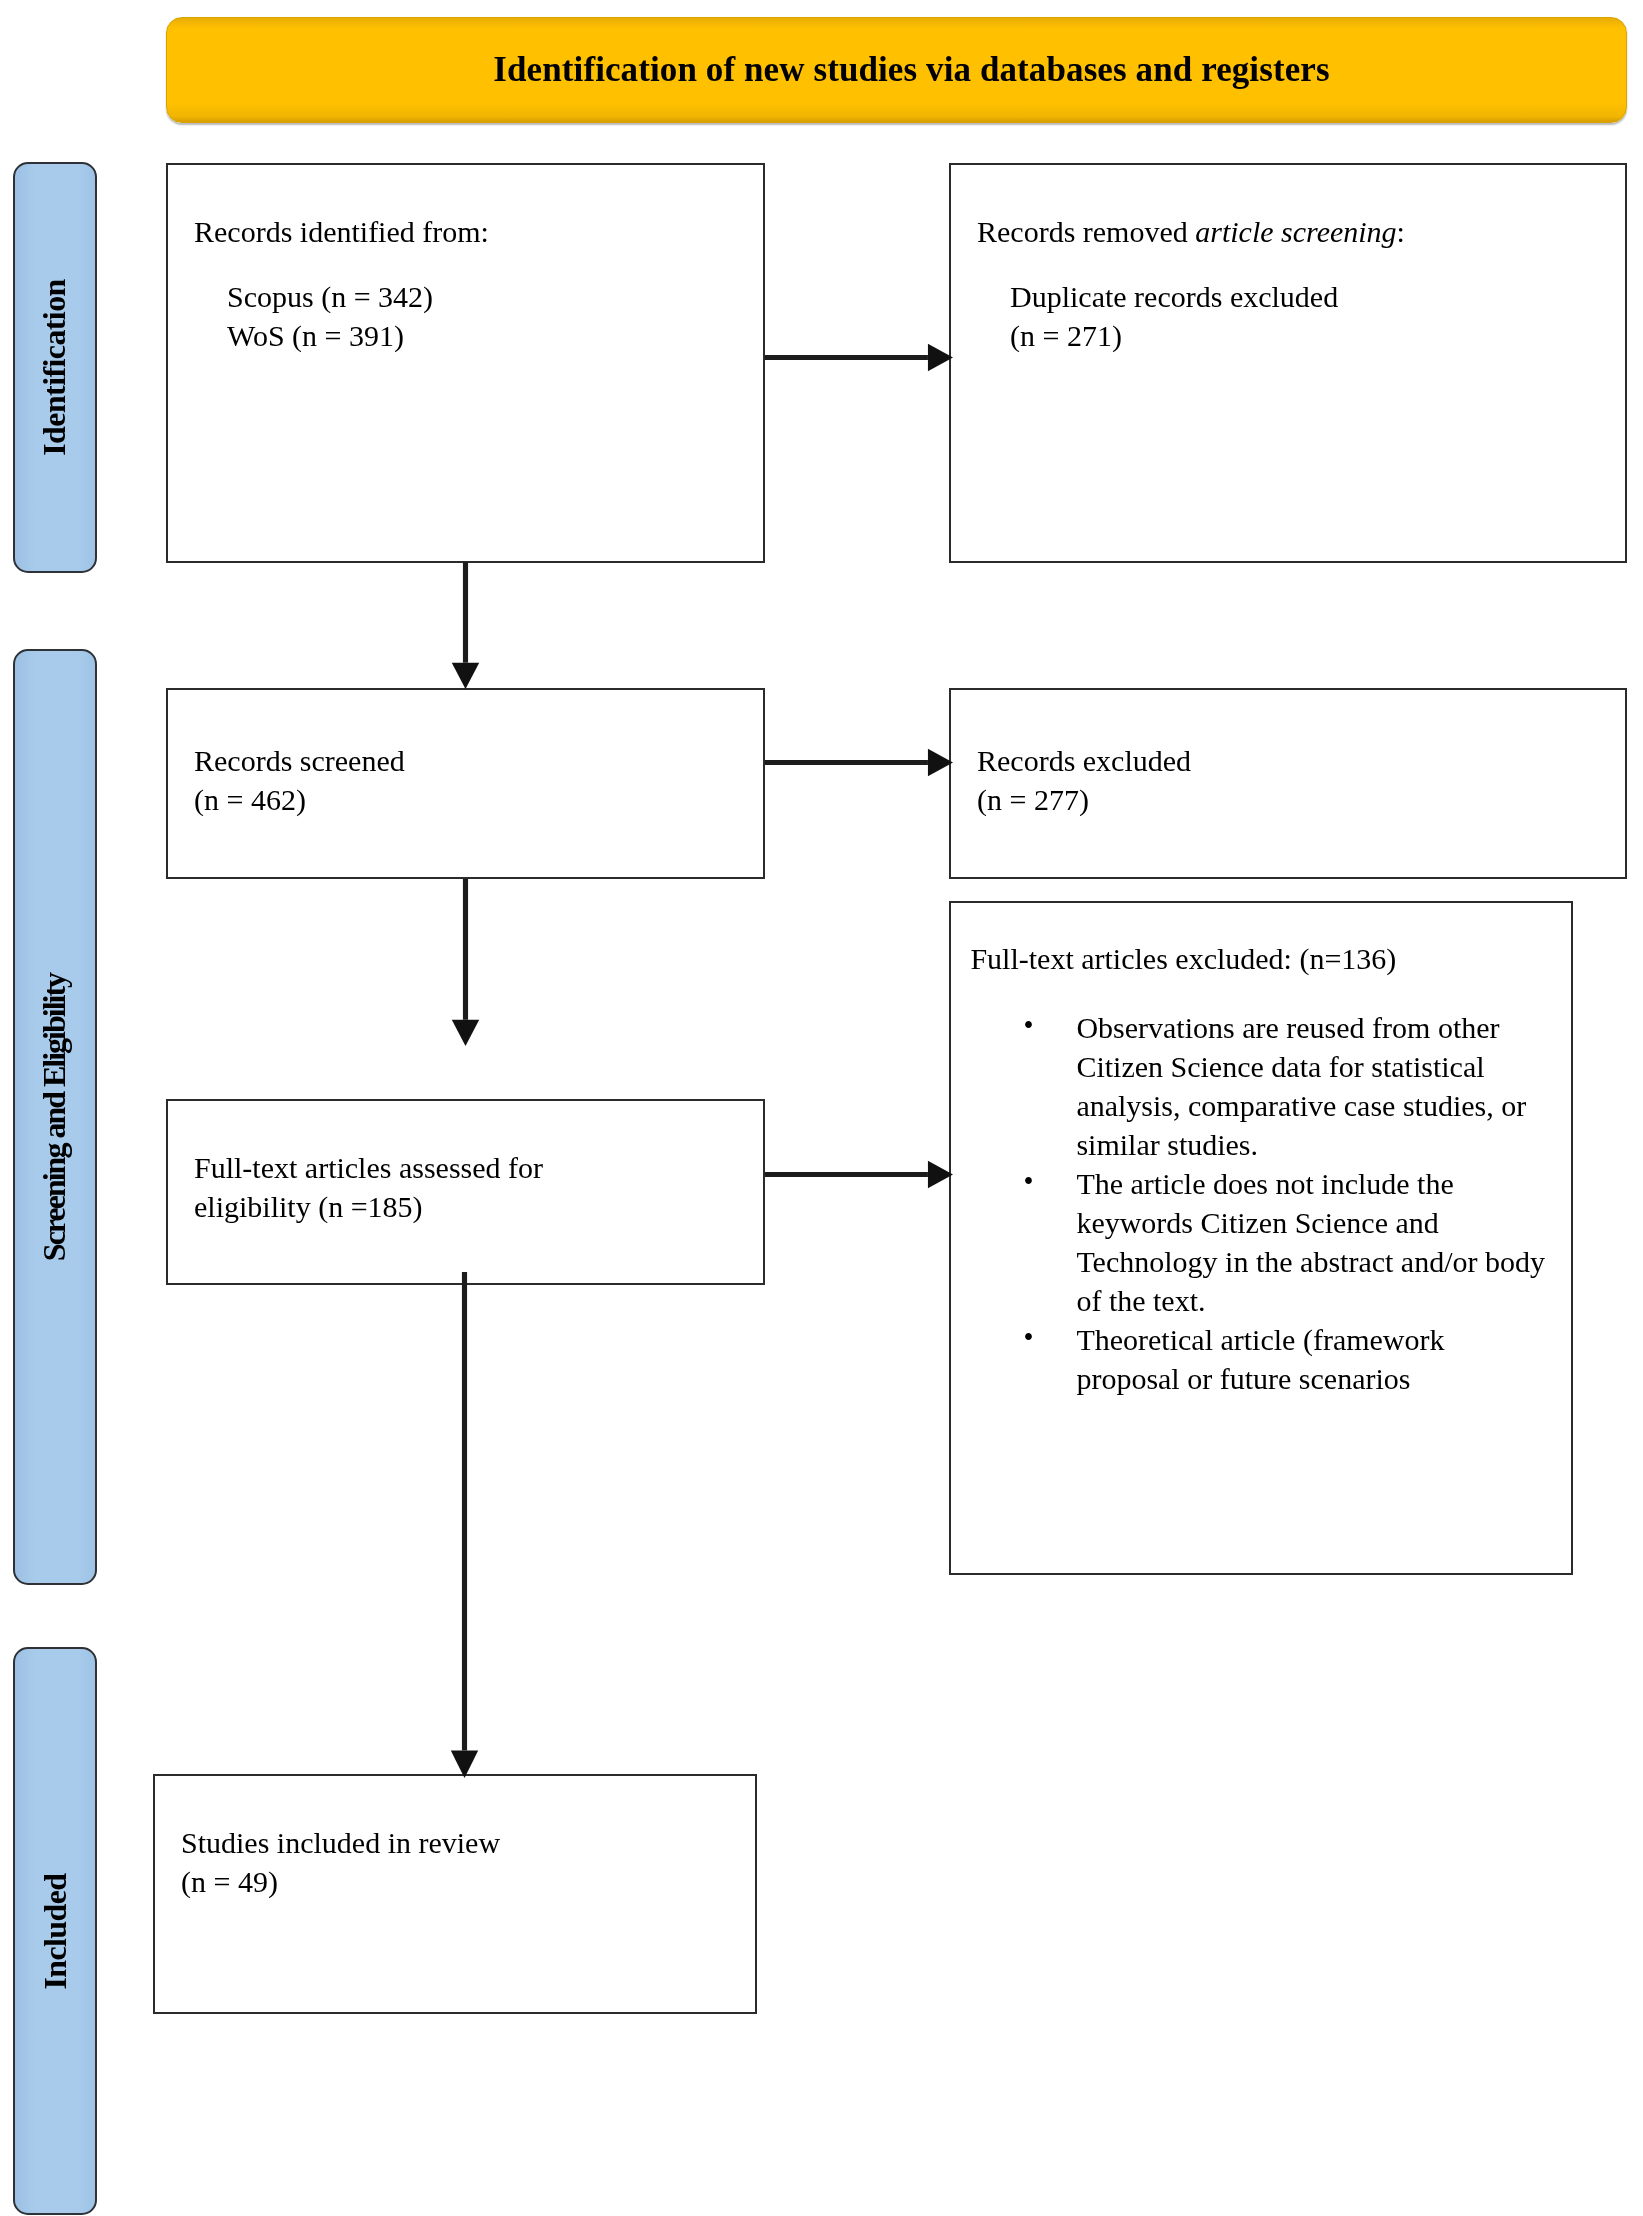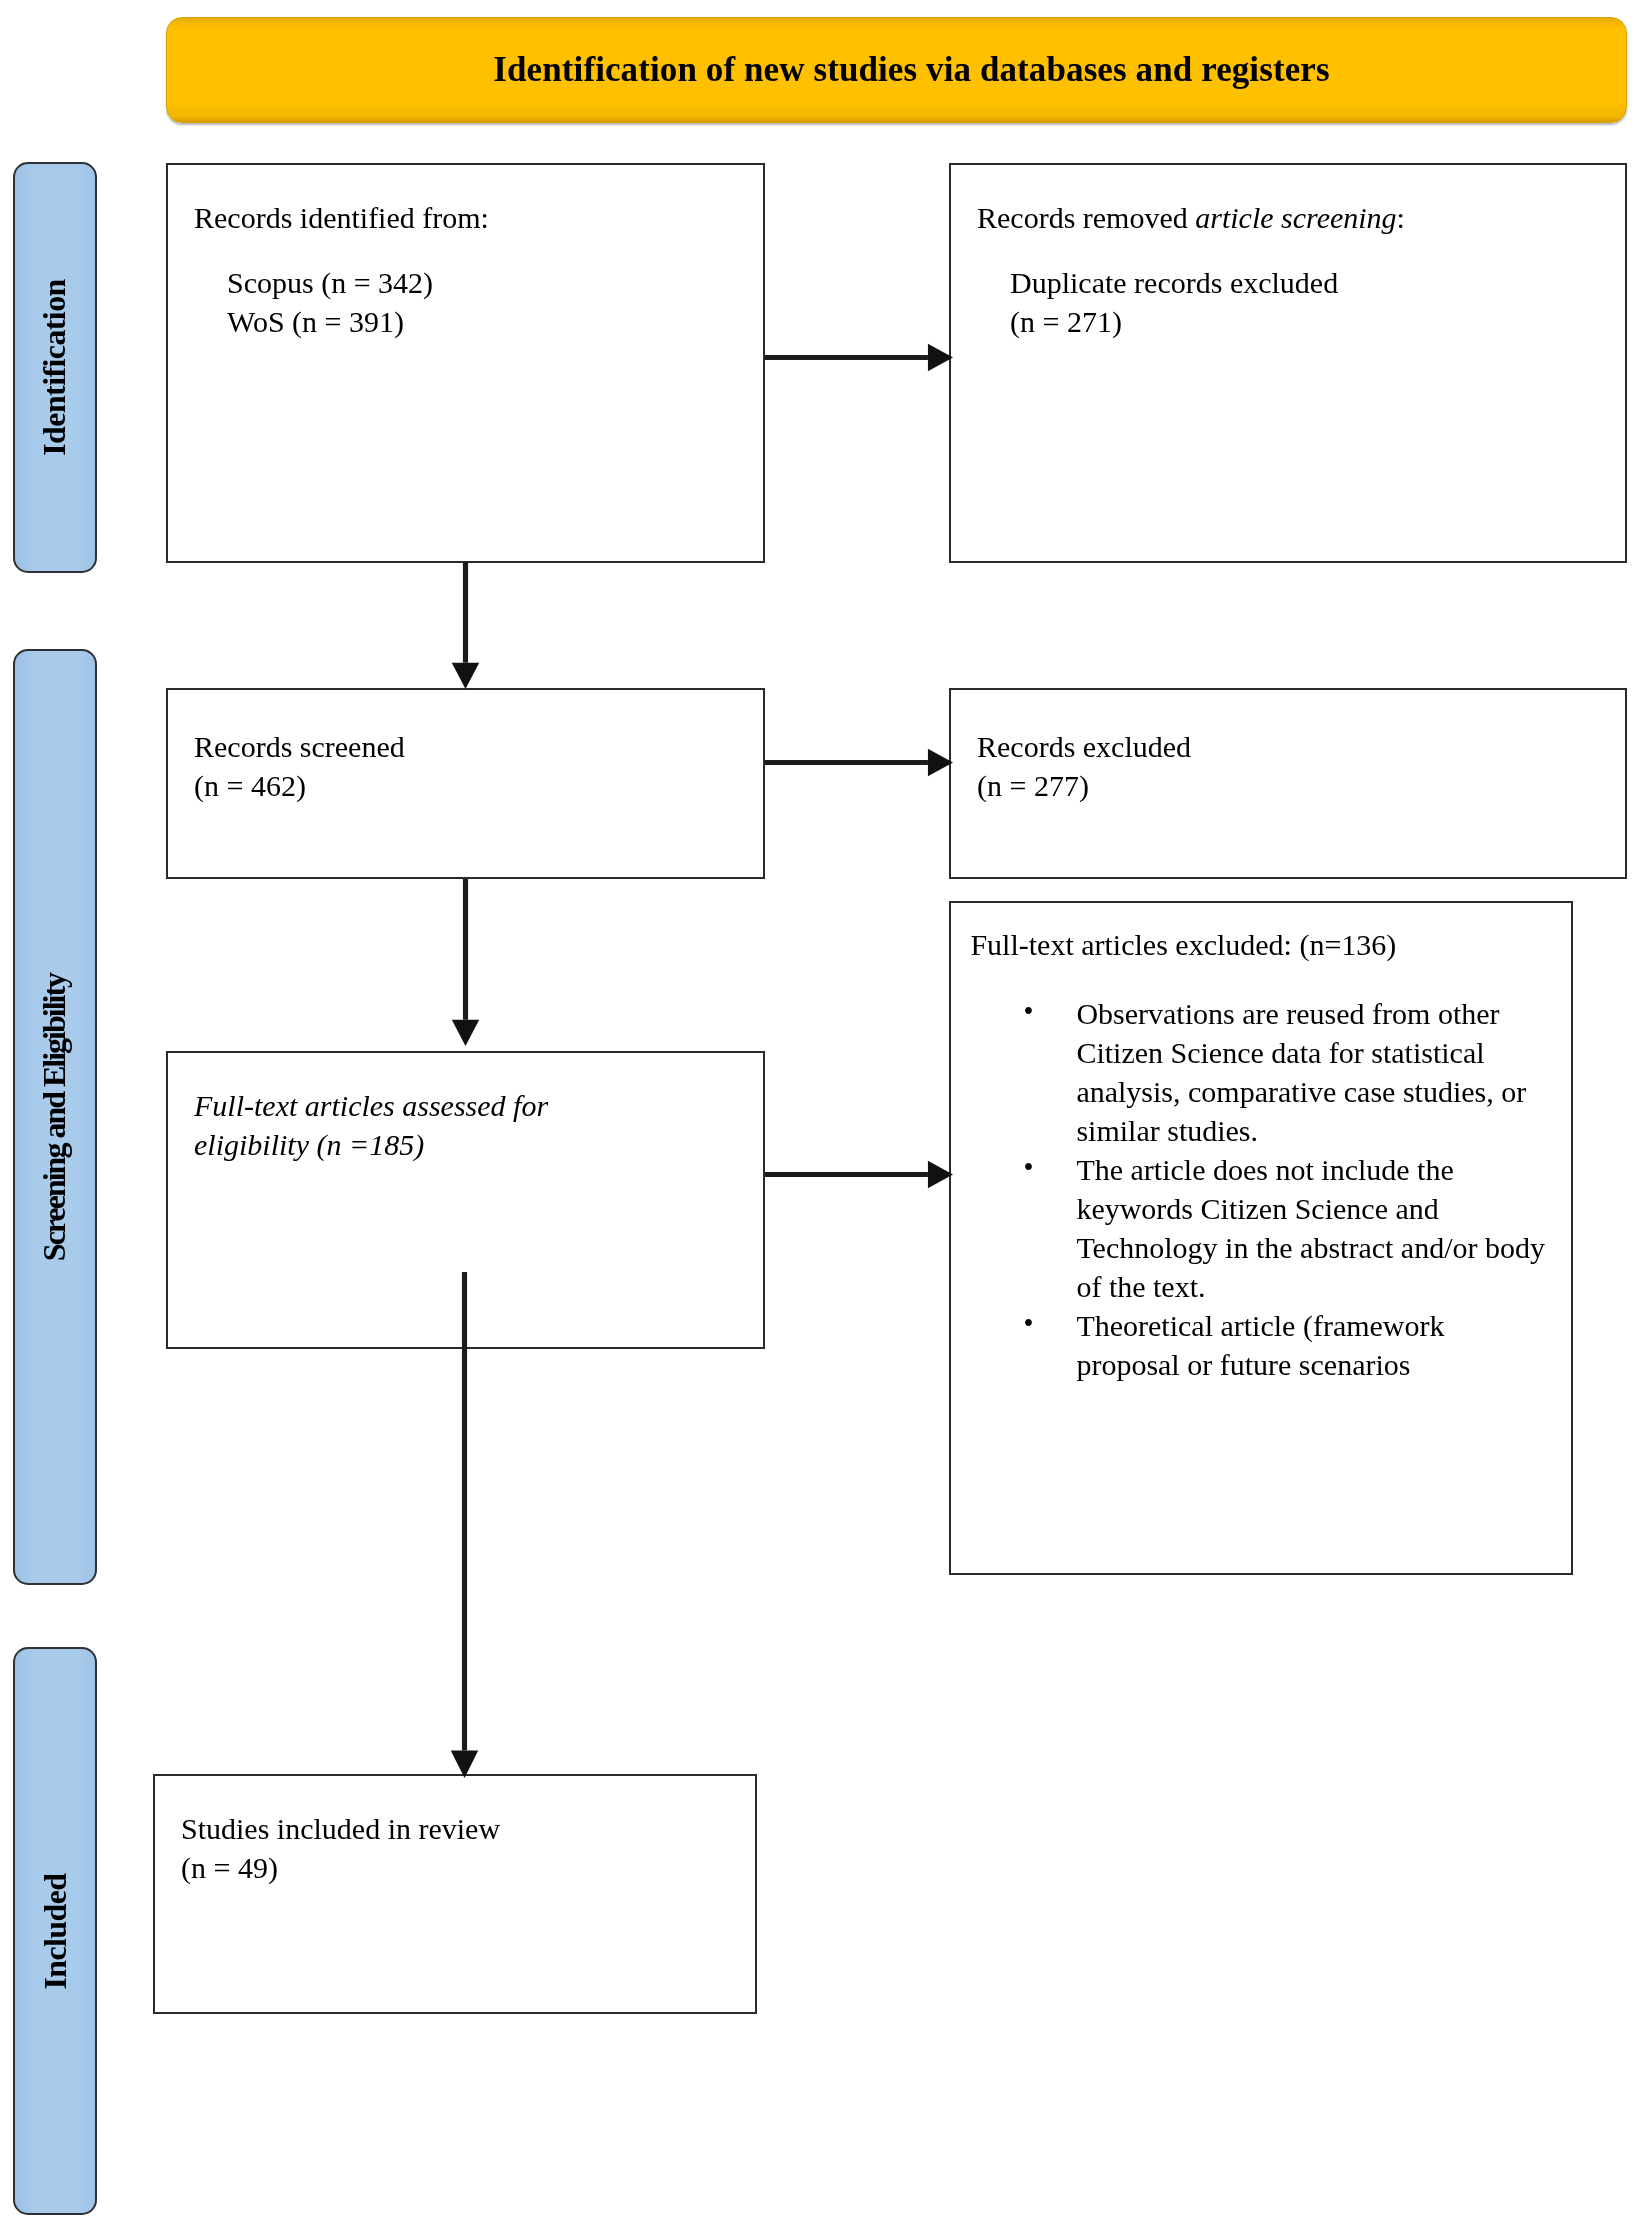--- a/index.html
+++ b/index.html
@@ -78,20 +78,21 @@
     position: absolute;
     background: #ffffff;
     border: 2.3px solid #2b2b2b;
     box-sizing: border-box;
     padding: 0;
   }
   .node-inner {
     padding: 33px 26px 11.4px 26px;
     font-size: 30px;
     line-height: 1.30;
+    margin-top: 14px;
   }
   .node-inner.tight-top {
     padding-top: 37px;
   }
   .node-line {
     white-space: pre-wrap;
   }
   .node-line.indent {
     padding-left: 33px;
   }
@@ -179,21 +180,21 @@
     </div>
   </div>
 
   <div class="node-box" style="left:949px; top:688px; width:678px; height:191px;">
     <div class="node-inner tight-top">
       <div class="node-line">Records excluded</div>
       <div class="node-line">(n = 277)</div>
     </div>
   </div>
 
-  <div class="node-box" style="left:166px; top:1051px; width:599px; height:298px;font-style:italic;">
+  <div class="node-box" style="left:166px; top:1099px; width:599px; height:186px;">
     <div class="node-inner">
       <div class="node-line">Full-text articles assessed for</div>
       <div class="node-line">eligibility (n =185)</div>
     </div>
   </div>
 
   <div class="node-box" style="left:949px; top:901px; width:624px; height:674px;">
     <div class="node-inner" style="padding:22px 19.4px 11.4px 19.4px;">
       <div class="node-line">Full-text articles excluded: (n=136)</div>
       <div style="height:30px;"></div>

